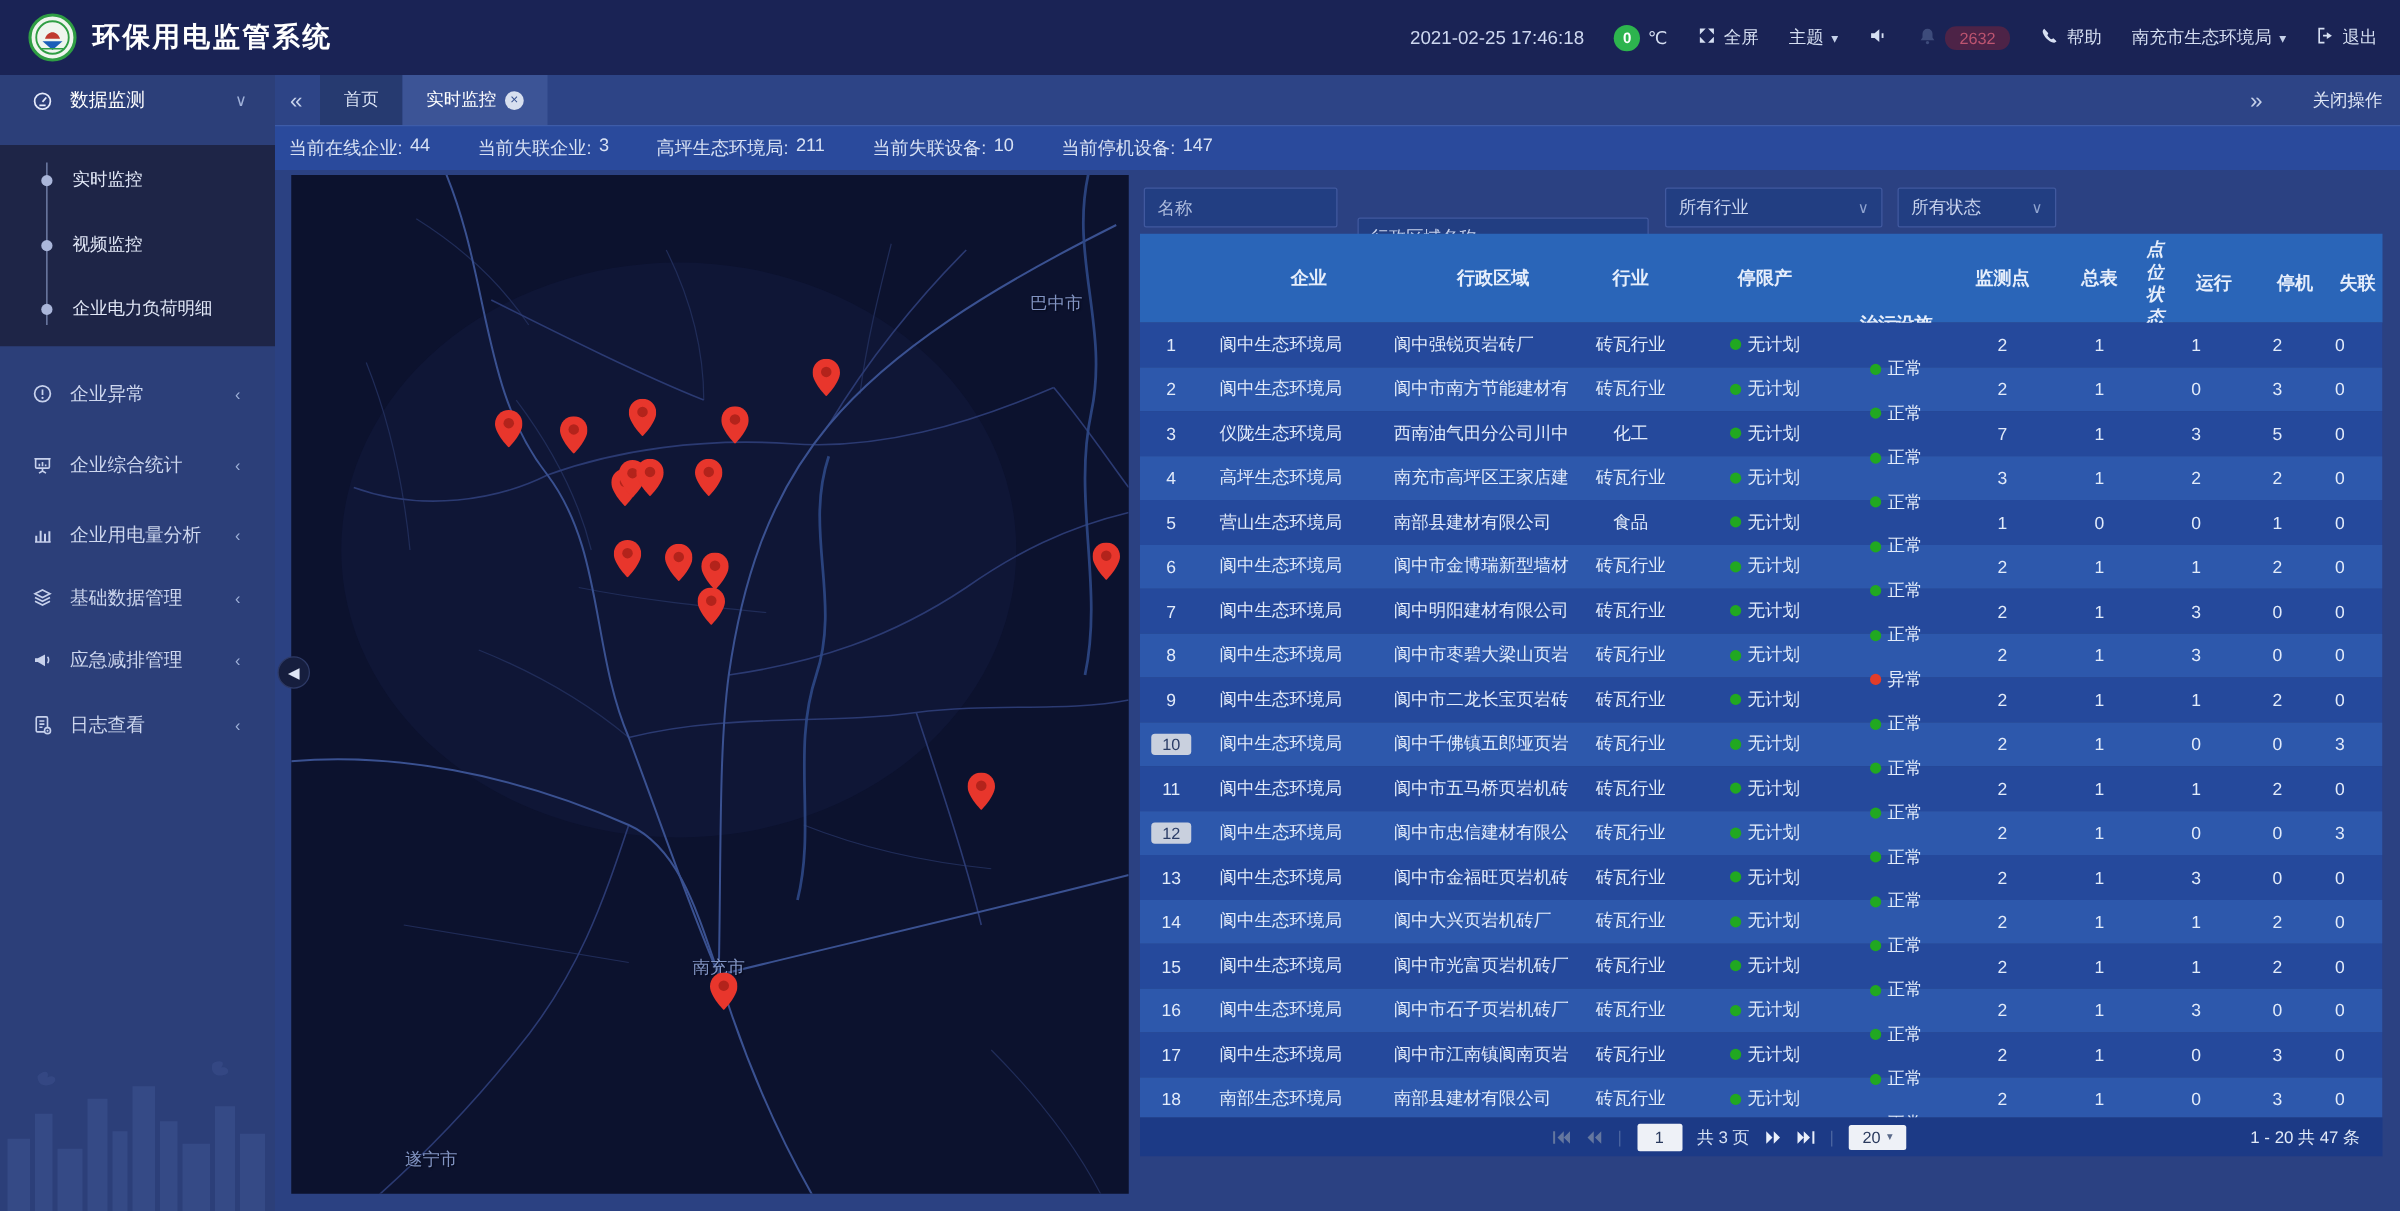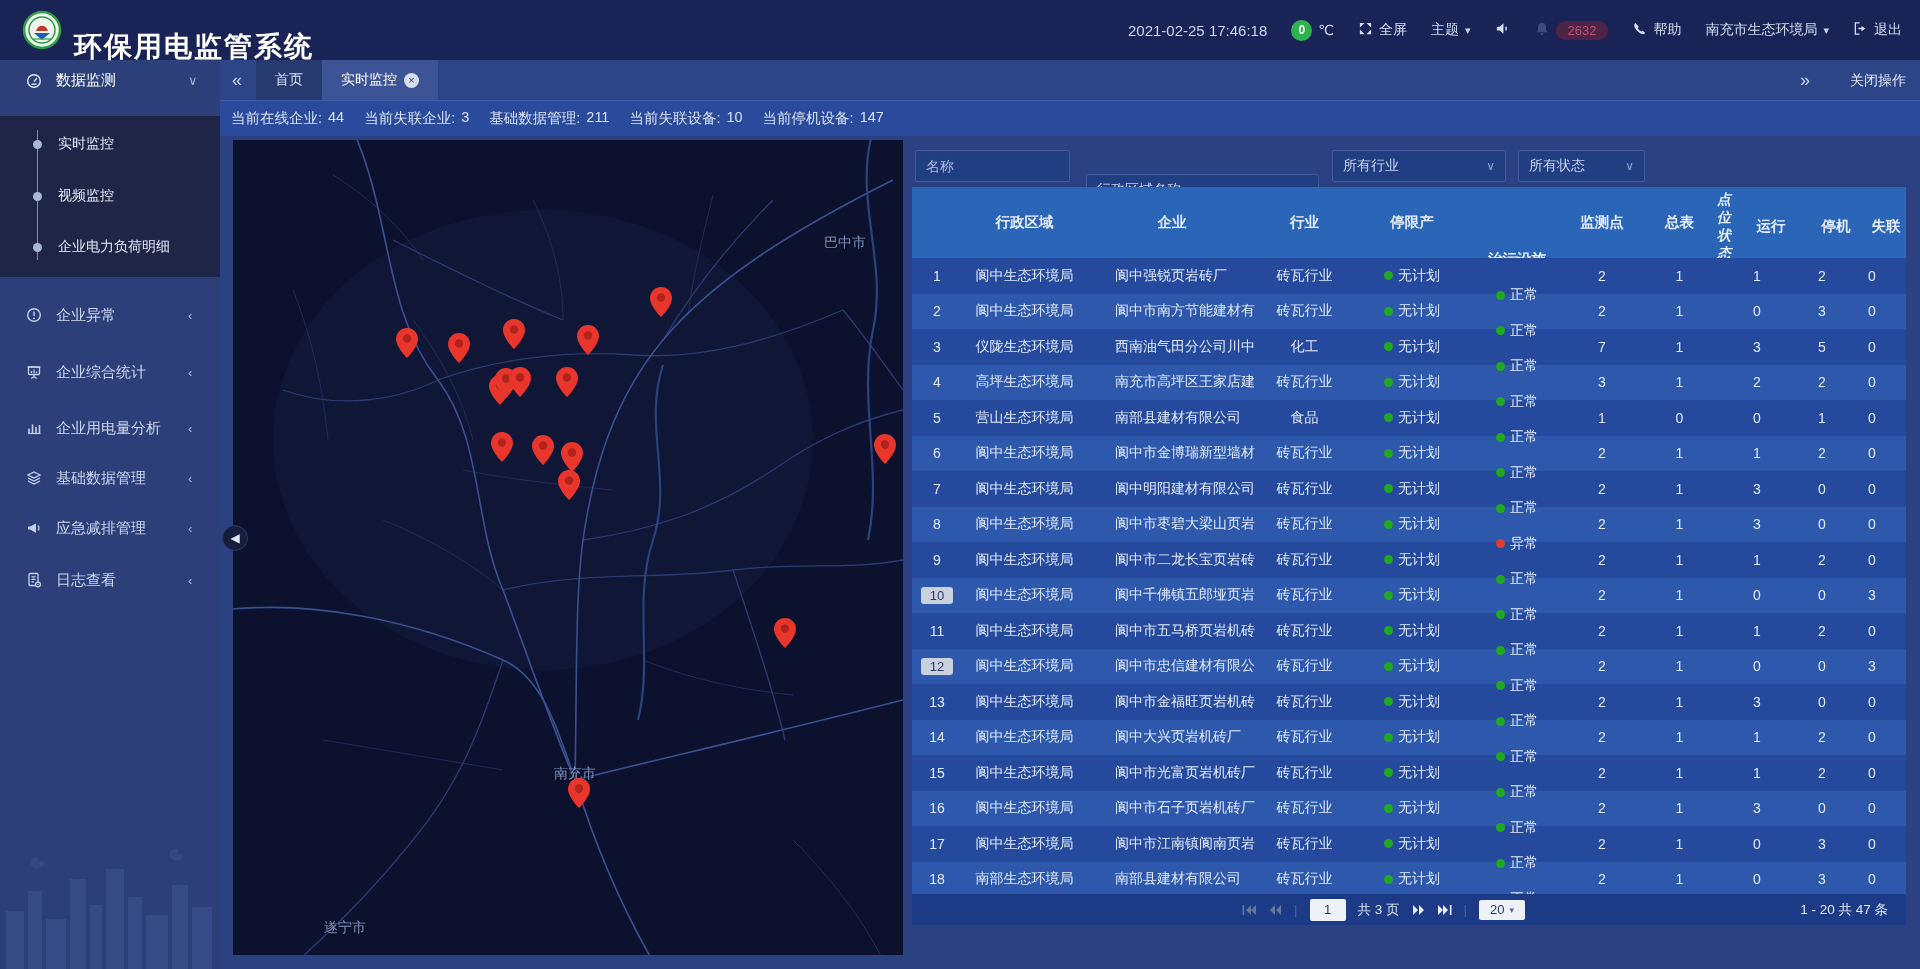--- a/index.html
+++ b/index.html
@@ -1,21 +1,21 @@
 <!DOCTYPE html>
 <html><head>
 <meta charset="utf-8">
 <style>
   html,body{margin:0;padding:0;width:1920px;height:969px;overflow:hidden;
     font-family:"Liberation Sans","DejaVu Sans",sans-serif;background:#2b4182;}
   
   .header{position:absolute;left:0;top:0;width:1920px;height:60px;background:#1a2355;z-index:9;}
   .logo{position:absolute;left:22px;top:10px;width:40px;height:40px;}
-  .app-title{position:absolute;left:74px;top:0;height:60px;line-height:60px;font-size:28px;
-    font-weight:bold;color:#ffffff;letter-spacing:2px;margin-top:17px;}
+  .app-title{position:absolute;left:74px;top:0;height:60px;line-height:60px;font-size:22px;
+    font-weight:bold;color:#ffffff;letter-spacing:2px;}
   .hdr-right{position:absolute;right:0;top:0;height:60px;display:flex;align-items:center;
     gap:24px;padding-right:18px;color:#d6dff2;font-size:14px;}
   .hdr-item{display:flex;align-items:center;gap:6px;white-space:nowrap;}
   .datetime{font-size:15px;color:#cdd7ef;}
   .temp-circle{width:21px;height:21px;border-radius:50%;background:#2db44e;color:#fff;
     font-size:12px;font-weight:bold;display:flex;align-items:center;justify-content:center;}
   .badge-pill{background:#4d2347;color:#bd5470;font-size:13px;padding:2px 12px;border-radius:9px;}
   .caret{font-size:11px;color:#c6d1ea;}
   .bell-dim svg{opacity:.55;}
   
@@ -39,21 +39,21 @@
   .tab{position:absolute;top:0;height:40px;display:flex;align-items:center;justify-content:center;
     gap:7px;color:#d8e1f4;font-size:14px;cursor:pointer;}
   .tab-home{left:36px;width:66px;background:#263a70;}
   .tab-active{left:102px;width:116px;background:#3c5496;color:#ffffff;}
   .tab-close{width:15px;height:15px;border-radius:50%;background:#d7dfef;color:#35508f;
     font-size:11px;line-height:15px;text-align:center;}
   .close-ops{position:absolute;right:14px;top:0;height:40px;line-height:40px;color:#dfe6f5;font-size:14px;cursor:pointer;}
   
   .statsbar{position:absolute;left:220px;top:100px;width:1700px;height:36px;background:#2a4a9c;
     border-top:1px solid #3e5ca8;box-sizing:border-box;display:flex;align-items:center;
-    padding-left:11px;gap:20px;z-index:6;}
+    padding-left:11px;gap:38px;z-index:6;}
   .stat{display:flex;gap:6px;font-size:14.5px;color:#d9e2f4;white-space:nowrap;}
   
   .content{position:absolute;left:220px;top:136px;width:1700px;height:833px;background:#2b4182;}
   
   .map{position:absolute;left:13px;top:4px;width:670px;height:815px;background:#0c122e;overflow:hidden;}
   .map-label{position:absolute;transform:translate(-50%,-50%);color:#8294c2;font-size:14px;
     text-shadow:1px 1px 1px #060a1e;white-space:nowrap;}
   .pin{position:absolute;width:22px;height:30px;margin-left:-11px;margin-top:-30px;cursor:pointer;}
   .map-handle{position:absolute;left:2px;top:389px;width:24px;height:24px;border-radius:50%;
     background:#161e3e;border:1px solid #2e3a66;color:#dfe6f5;font-size:12px;line-height:24px;
@@ -304,21 +304,21 @@
 <div class="statsbar" id="stats-items">
     <div class="stat">
       <span>当前在线企业:</span>
       <span>44</span>
     </div>
     <div class="stat">
       <span>当前失联企业:</span>
       <span>3</span>
     </div>
     <div class="stat">
-      <span>基础数据管理:</span>
+      <span>高坪生态环境局:</span>
       <span>211</span>
     </div>
     <div class="stat">
       <span>当前失联设备:</span>
       <span>10</span>
     </div>
     <div class="stat">
       <span>当前停机设备:</span>
       <span>147</span>
     </div>
@@ -448,22 +448,22 @@
       <span>所有行业</span>
       <span class="fs-caret">∨</span>
     </div>
     <div class="filter-select" style="left:606px;width:127px;">
       <span>所有状态</span>
       <span class="fs-caret">∨</span>
     </div>
 
     <div class="thead">
       <div class="c c-num"></div>
+      <div class="c c-company" style="justify-content:center;padding-left:0;">企业</div>
       <div class="c c-region">行政区域</div>
-      <div class="c c-company" style="justify-content:center;padding-left:0;">企业</div>
       <div class="c c-industry">行业</div>
       <div class="c c-limit">停限产</div>
       <div class="c c-facility">治污设施</div>
       <div class="c c-points">监测点</div>
       <div class="c c-meters">总表</div>
       <div class="pcol">
         <div class="pcol-title">点位状态</div>
         <div class="pcol-sub">
           <div class="c c-run">运行</div>
           <div class="c c-stop">停机</div>

